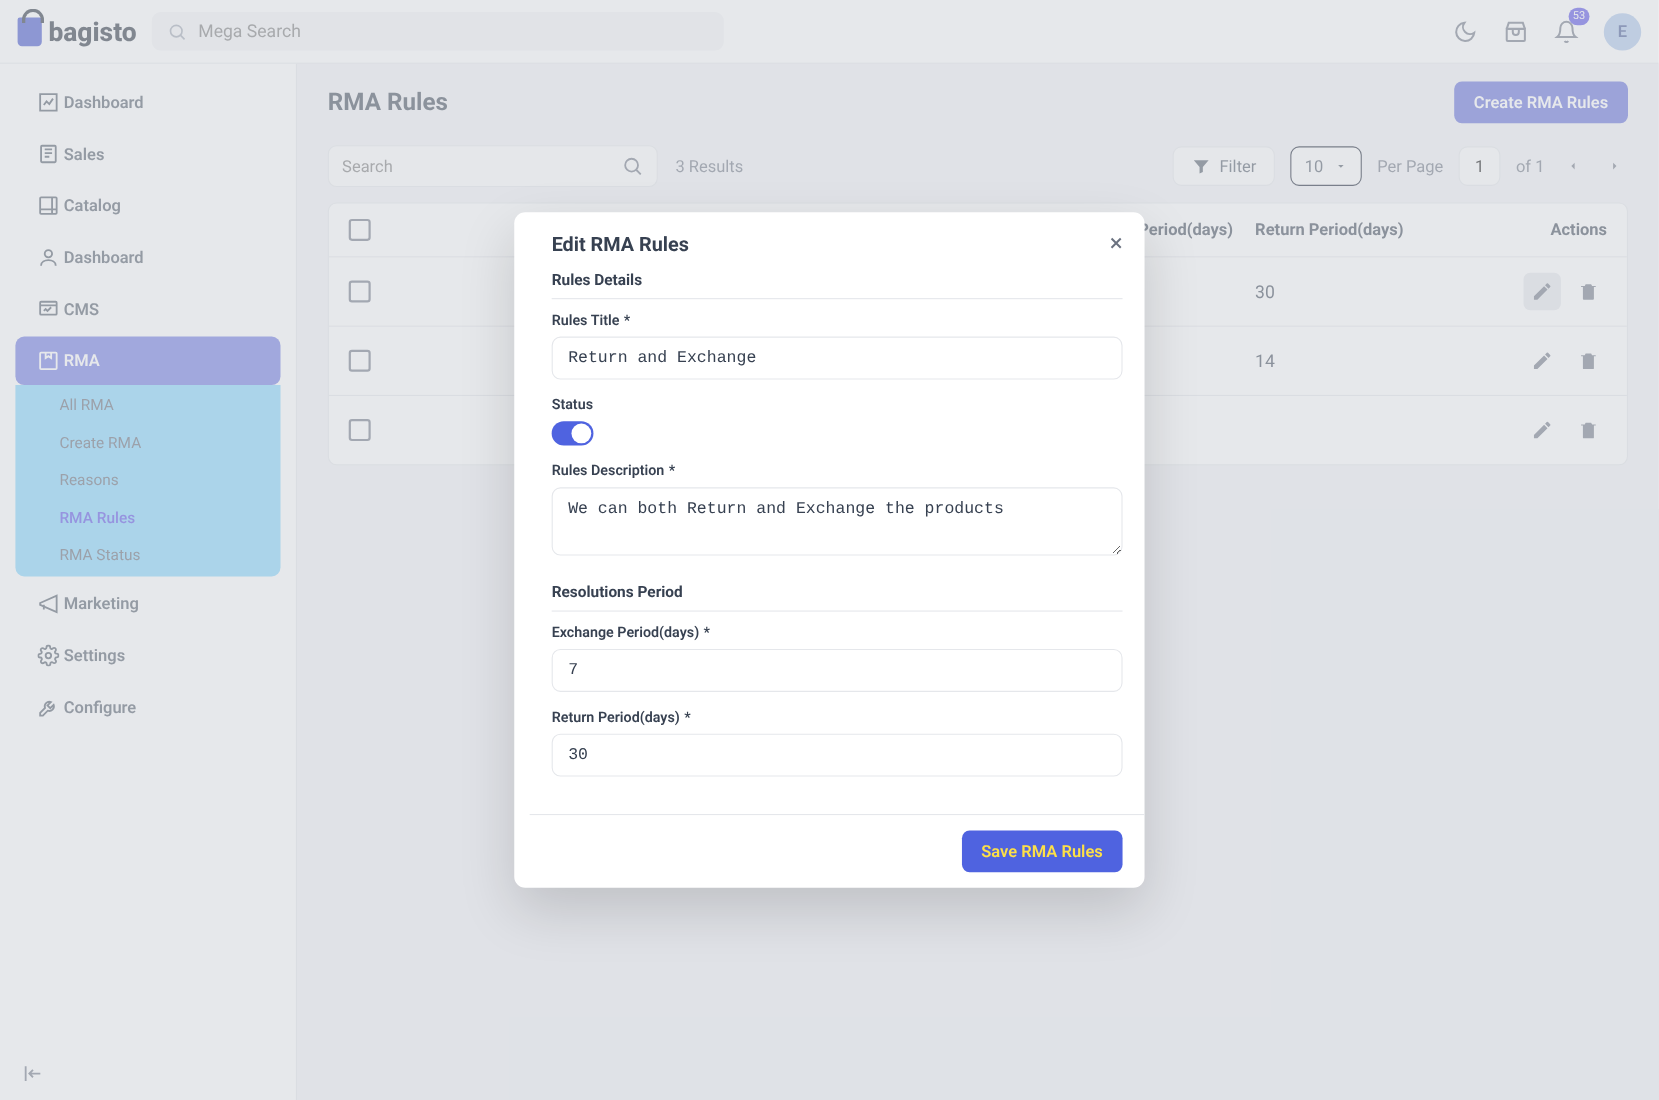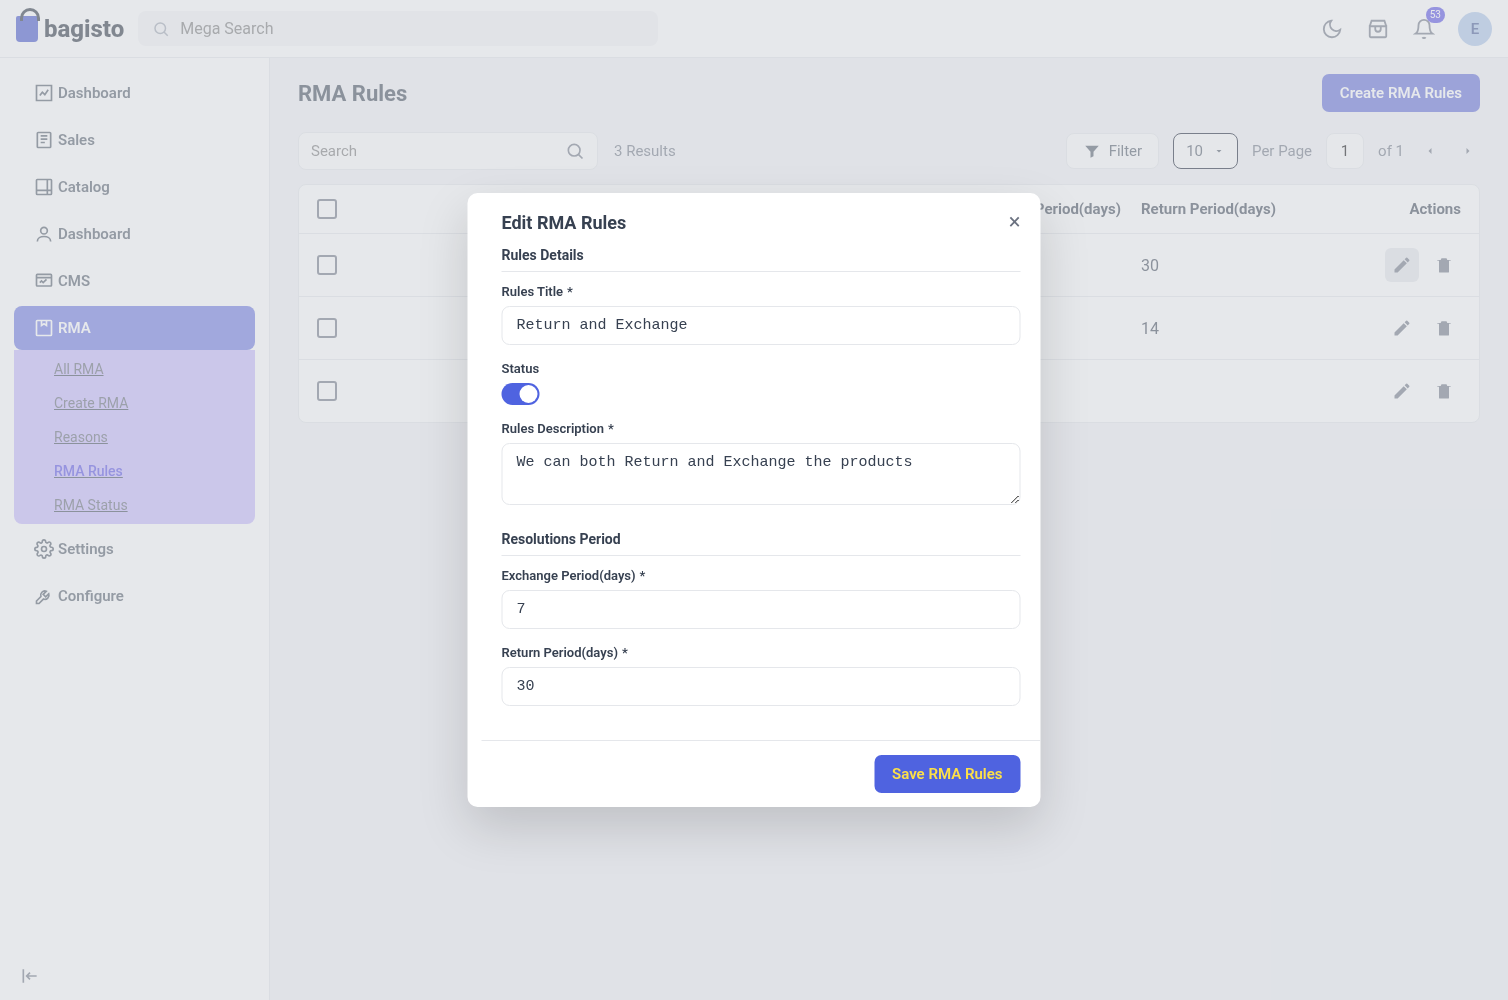--- a/index.html
+++ b/index.html
@@ -143,25 +143,24 @@
     .nav-item.active {
       background: #6672e0;
       color: #fff;
     }
     .nav-item .nav-icon {
       width: 20px; height: 20px;
       flex-shrink: 0;
     }
     .subnav {
       margin: 0 14px;
-      background: #c4b5fd;
+      background: #7dd3fc;
       border-radius: 0 0 8px 8px;
       padding: 2px 0;
       margin-top: -3px;
-      text-decoration: underline;
     }
     .subnav-item {
       padding: 9px 20px 9px 40px;
       font-size: 14px;
       color: #5b6270;
       cursor: pointer;
     }
     .subnav-item.active {
       color: #4f46e5;
       font-weight: 500;
@@ -487,20 +486,27 @@
             <path d="M9 3v6l3-2 3 2V3"></path>
           </svg>
         <span>RMA</span>
       </div>
       <div class="subnav">
         <div class="subnav-item">All RMA</div>
         <div class="subnav-item">Create RMA</div>
         <div class="subnav-item">Reasons</div>
         <div class="subnav-item active">RMA Rules</div>
         <div class="subnav-item">RMA Status</div>
+      </div>
+      <div class="nav-item">
+        <svg class="nav-icon" viewBox="0 0 24 24" fill="none" stroke="currentColor" stroke-width="2">
+            <path d="M3 11l18-8v18l-18-8v-2z"></path>
+            <path d="M7 13v5"></path>
+          </svg>
+        <span>Marketing</span>
       </div>
       <div class="nav-item">
         <svg class="nav-icon" viewBox="0 0 24 24" fill="none" stroke="currentColor" stroke-width="2">
             <circle cx="12" cy="12" r="3"></circle>
             <path d="M19.4 15a1.65 1.65 0 0 0 .33 1.82l.06.06a2 2 0 1 1-2.83 2.83l-.06-.06a1.65 1.65 0 0 0-1.82-.33 1.65 1.65 0 0 0-1 1.51V21a2 2 0 0 1-4 0v-.09a1.65 1.65 0 0 0-1-1.51 1.65 1.65 0 0 0-1.82.33l-.06.06a2 2 0 1 1-2.83-2.83l.06-.06a1.65 1.65 0 0 0 .33-1.82 1.65 1.65 0 0 0-1.51-1H3a2 2 0 0 1 0-4h.09a1.65 1.65 0 0 0 1.51-1 1.65 1.65 0 0 0-.33-1.82l-.06-.06a2 2 0 1 1 2.83-2.83l.06.06a1.65 1.65 0 0 0 1.82.33h0a1.65 1.65 0 0 0 1-1.51V3a2 2 0 0 1 4 0v.09a1.65 1.65 0 0 0 1 1.51 1.65 1.65 0 0 0 1.82-.33l.06-.06a2 2 0 1 1 2.83 2.83l-.06.06a1.65 1.65 0 0 0-.33 1.82v0a1.65 1.65 0 0 0 1.51 1H21a2 2 0 0 1 0 4h-.09a1.65 1.65 0 0 0-1.51 1z"></path>
           </svg>
         <span>Settings</span>
       </div>
       <div class="nav-item">
         <svg class="nav-icon" viewBox="0 0 24 24" fill="none" stroke="currentColor" stroke-width="2">

